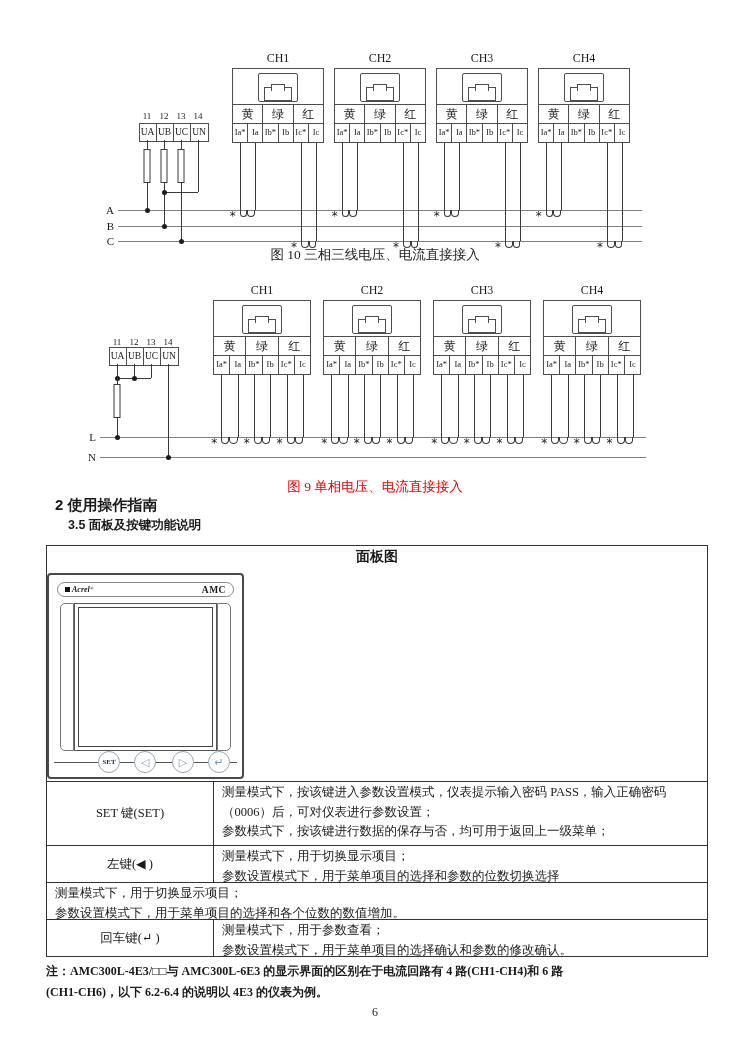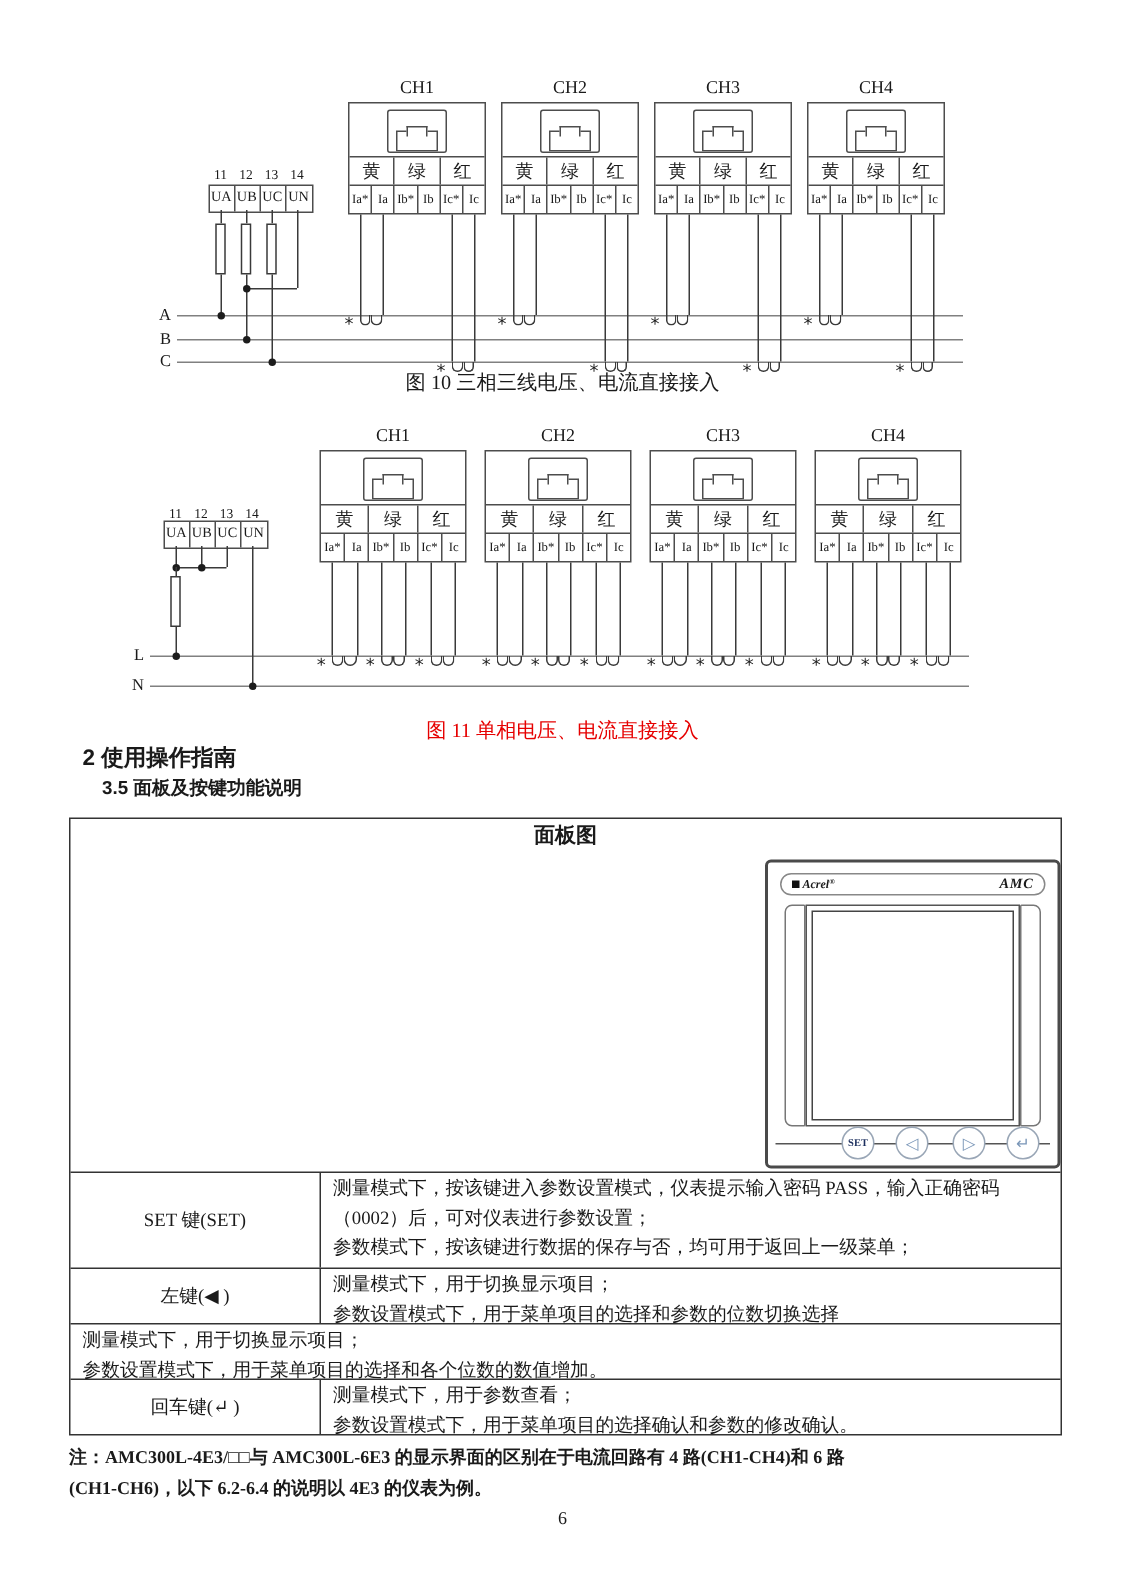--- a/index.html
+++ b/index.html
@@ -31,31 +31,31 @@
   .vt-box span{width:17px;text-align:center;font-size:9.5px;line-height:16px;border-right:1px solid #4d4d4d;box-sizing:border-box;}
   .vt-box span:last-child{border-right:none;}
   .fuse{position:absolute;width:7px;border:1px solid #3a3a3a;background:#fff;transform:translateX(-50%);box-sizing:border-box;}
   .fig-caption{position:absolute;left:0;width:100%;text-align:center;font-size:13.5px;font-weight:400;}
   
   .h1{position:absolute;font-size:15px;font-weight:bold;font-family:"Liberation Sans","DejaVu Sans",sans-serif;}
   .h2{position:absolute;font-size:12.5px;font-weight:bold;font-family:"Liberation Sans","DejaVu Sans",sans-serif;}
   
   .tbl{position:absolute;left:46px;top:545px;width:662px;height:412px;border:1px solid #333;box-sizing:border-box;background:#fff;}
   .tbl-title{height:22px;text-align:center;font-size:14px;font-weight:bold;padding-top:2px;}
-  .device-wrap{height:211px;display:flex;justify-content:flex-end;}
+  .device-wrap{height:211px;display:flex;justify-content:flex-start;}
   .trow{display:flex;border-top:1px solid #333;box-sizing:border-box;}
   .tkey{width:167px;border-right:1px solid #333;box-sizing:border-box;display:flex;align-items:center;justify-content:center;font-size:12.5px;text-align:center;}
   .tdesc{flex:1;padding:1px 8px;font-size:12.5px;line-height:19.5px;white-space:pre-line;}
   
   .dev{position:relative;width:193px;height:202px;border:2px solid #4a4a4a;border-radius:4px;background:#fff;margin-top:3px;}
   .dev-strip{position:absolute;left:8px;right:8px;top:7px;height:15px;border:1px solid #888;border-radius:8px;display:flex;align-items:center;justify-content:space-between;padding:0 7px;box-sizing:border-box;}
   .dev-brand{font-size:8px;font-weight:bold;font-style:italic;display:flex;align-items:flex-start;line-height:8px;}
   .dev-brand .mark{width:5px;height:5px;background:#111;margin:1px 2px 0 0;display:inline-block;}
   .dev-brand .reg{font-size:5px;line-height:5px;}
-  .dev-model{font-size:9.5px;font-weight:bold;font-style:italic;letter-spacing:.5px;}
+  .dev-model{font-size:9.5px;font-weight:bold;letter-spacing:.5px;}
   .dev-screen{position:absolute;left:11px;right:11px;top:28px;height:148px;}
   .flange{position:absolute;top:0;bottom:0;width:14px;border:1px solid #777;box-sizing:border-box;}
   .flange.l{left:0;border-radius:5px 1px 1px 5px;}
   .flange.r{right:0;border-radius:1px 5px 5px 1px;}
   .scr-outer{position:absolute;left:14px;right:14px;top:0;bottom:0;border:1px solid #555;box-sizing:border-box;}
   .scr-inner{position:absolute;left:3px;right:3px;top:3px;bottom:3px;border:1.5px solid #444;}
   .dev-btnline{position:absolute;left:5px;right:5px;top:187px;height:1px;background:#555;}
   .dev-btn{position:absolute;top:176px;width:22px;height:22px;border:1px solid #99a6b6;border-radius:50%;background:#fff;display:flex;align-items:center;justify-content:center;transform:translateX(-50%);box-sizing:border-box;}
   .dev-btn.b0{font-size:7px;font-weight:bold;color:#1c2f5e;font-family:Liberation Serif, serif;}
   .dev-btn.b1,.dev-btn.b2,.dev-btn.b3{font-size:11px;color:#7b97b8;font-family:"DejaVu Sans",sans-serif;}
@@ -432,21 +432,21 @@
       <div class="wire" style="left: 117px; top: 108px; width: 34px; height: 1px;"></div>
       <div class="dot" style="left: 117px; top: 108px;"></div>
       <div class="dot" style="left: 134px; top: 108px;"></div>
       <div class="fuse" style="left: 117px; top: 114px; height: 34px;"></div>
       <div class="wire" style="left: 117px; top: 108px; width: 1px; height: 6px;"></div>
       <div class="wire" style="left: 117px; top: 148px; width: 1px; height: 19px;"></div>
       <div class="dot" style="left: 117px; top: 167px;"></div>
       <div class="wire" style="left: 168px; top: 94px; width: 1px; height: 93px;"></div>
       <div class="dot" style="left: 168px; top: 187px;"></div>
     </div>
-  <div class="fig-caption" id="cap11" style="top: 478px; color: rgb(230, 0, 0);">图 11  单相电压、电流直接接入</div>
+  <div class="fig-caption" id="cap11" style="top: 478px; color: rgb(230, 0, 0);">图 9  单相电压、电流直接接入</div>
 
   <div class="h1" style="left:55px;top:496px;">2 使用操作指南</div>
   <div class="h2" style="left:68px;top:517px;">3.5 面板及按键功能说明</div>
 
   <div class="tbl">
     <div class="tbl-title">面板图</div>
     <div class="device-wrap">
       <div class="dev">
         <div class="dev-strip">
           <span class="dev-brand">
@@ -469,21 +469,21 @@
             <div class="dev-btn b1" style="left: 96px;">◁</div>
             <div class="dev-btn b2" style="left: 134px;">▷</div>
             <div class="dev-btn b3" style="left: 170px;">↵</div>
           </div>
       </div>
     </div>
     <div id="tbl-rows">
         <div class="trow" style="height: 64px;">
           <div class="tkey">SET 键(SET)</div>
           <div class="tdesc">测量模式下，按该键进入参数设置模式，仪表提示输入密码 PASS，输入正确密码
-（0002）后，可对仪表进行参数设置；
+（0006）后，可对仪表进行参数设置；
 参数模式下，按该键进行数据的保存与否，均可用于返回上一级菜单；</div>
         </div>
         <div class="trow" style="height: 37px;">
           <div class="tkey">左键(◀ )</div>
           <div class="tdesc">测量模式下，用于切换显示项目；
 参数设置模式下，用于菜单项目的选择和参数的位数切换选择</div>
         </div>
         <div class="trow" style="height: 37px;">
           <div class="tdesc">测量模式下，用于切换显示项目；
 参数设置模式下，用于菜单项目的选择和各个位数的数值增加。</div>

